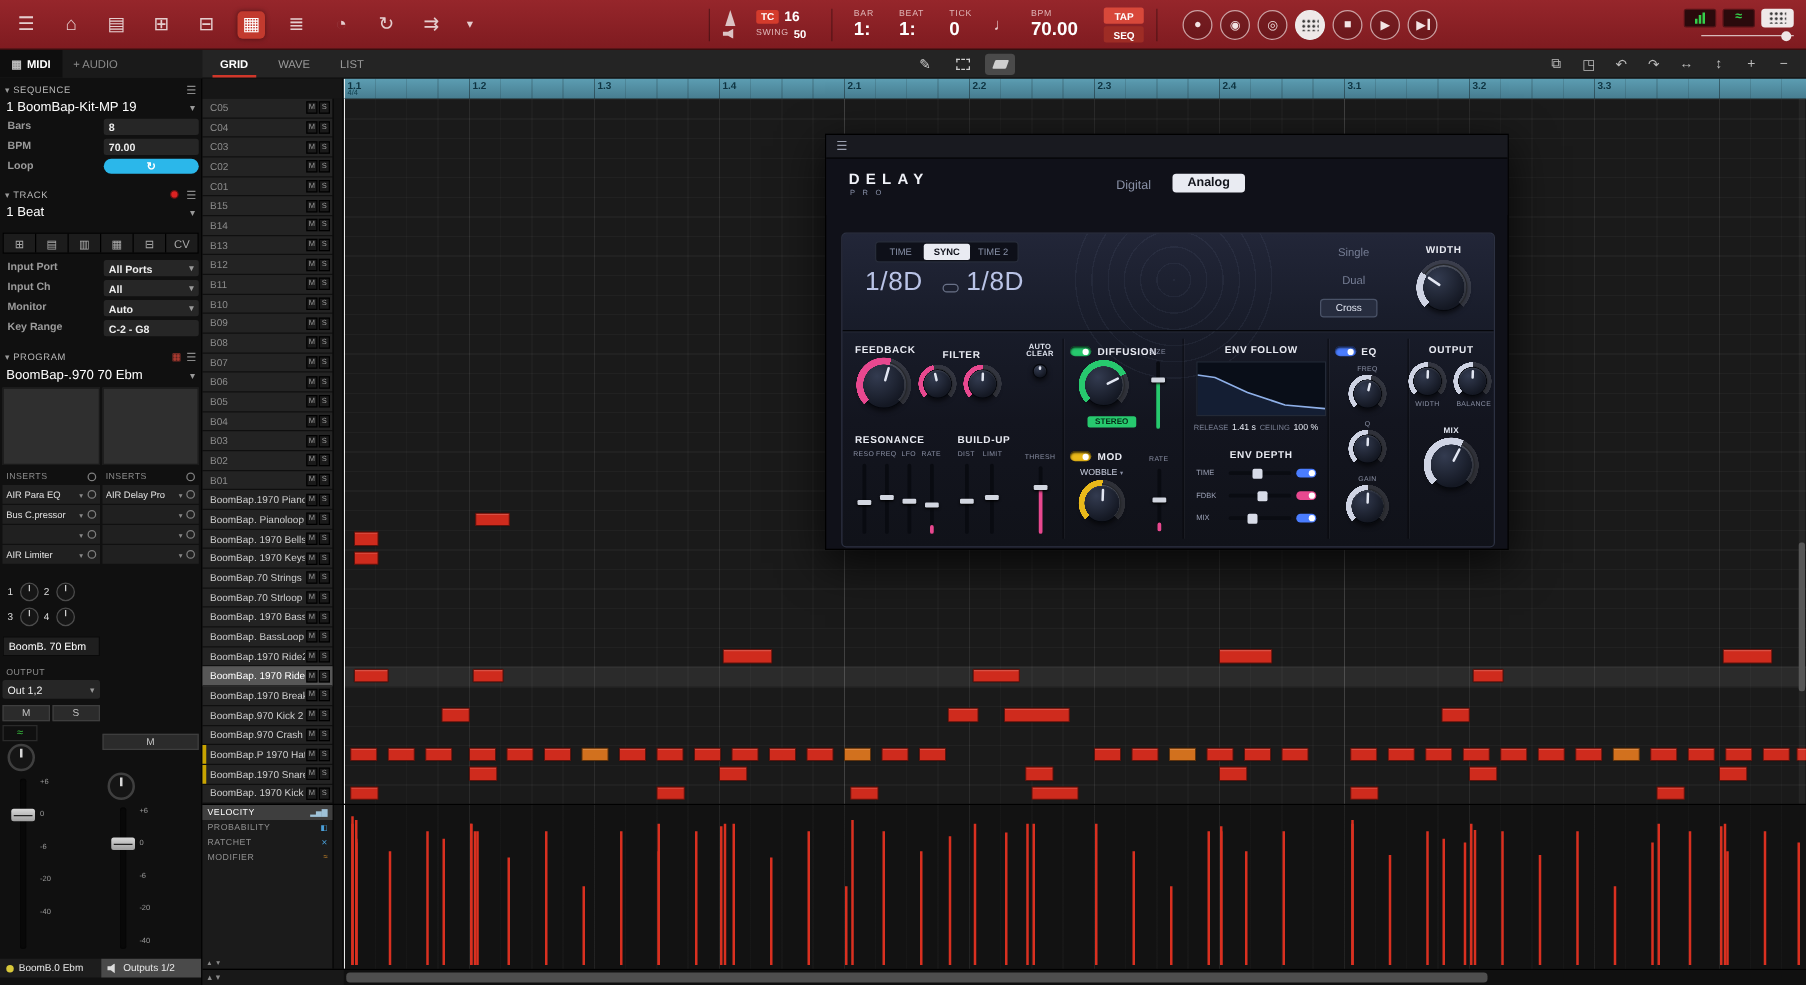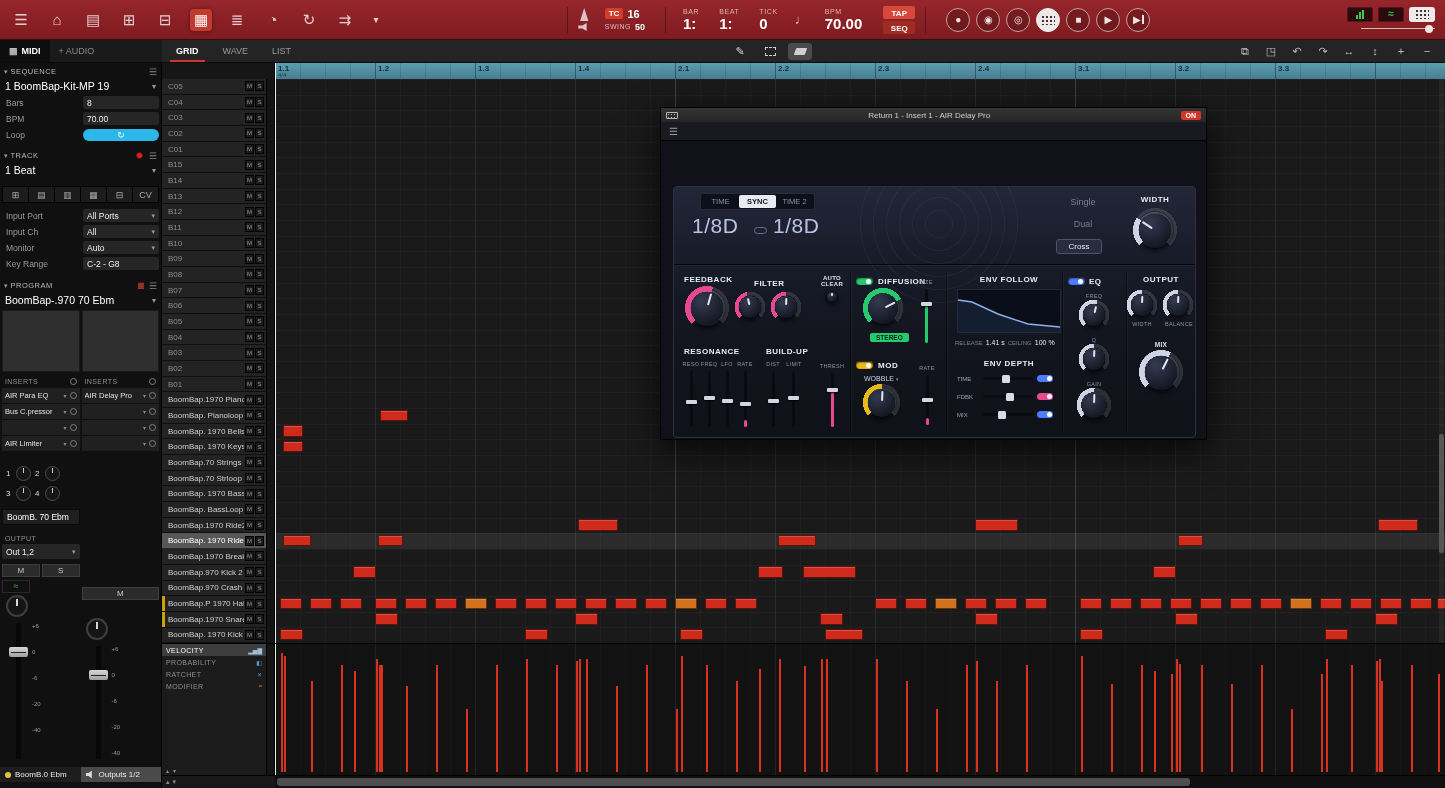--- a/index.html
+++ b/index.html
@@ -79,21 +79,21 @@
   
   .sidebar{width:162px;background:#101010;border-right:1px solid #000;display:flex;flex-direction:column;padding:2px 2px 0 2px;overflow:hidden;}
   .sb-head{display:flex;align-items:center;height:13px;padding:0 2px;gap:3px;}
   .sb-head .car{font-size:7px;color:#9a9a9a;}
   .sb-head .hlbl{font-size:7.5px;color:#b9b9b9;letter-spacing:.5px;flex:1;}
   .sb-head .burger{font-size:9px;color:#8a8a8a;cursor:pointer;}
   .recdot{width:7px;height:7px;border-radius:50%;background:#d22;border:1px solid #611;margin-right:3px;}
   .sb-title{display:flex;align-items:center;height:16px;padding:0 3px;}
   .sb-title .t{flex:1;font-size:10.5px;color:#fff;white-space:nowrap;overflow:hidden;}
   .sb-title .car{font-size:8px;color:#999;cursor:pointer;}
-  .sb-field{display:flex;align-items:center;height:15px;margin-top:1px;padding-left:4px;}
+  .sb-field{display:flex;height:15px;margin-top:1px;padding-left:4px;font-weight:bold;}
   .sb-field .lbl{flex:1;font-size:8.5px;color:#9b9b9b;}
   .sb-field .val{width:76px;height:13px;background:#262626;border-radius:2px;font-size:8.5px;color:#eee;
                  display:flex;align-items:center;padding:0 4px;cursor:pointer;}
   .sb-field .val .vt{flex:1;white-space:nowrap;overflow:hidden;}
   .sb-field .val .car{font-size:7px;color:#9a9a9a;}
   .looppill{width:76px;height:12px;border-radius:6px;display:flex;align-items:center;justify-content:center;cursor:pointer;}
   .looppill span{color:#fff;font-size:9px;line-height:10px;}
   .icon-strip{display:flex;height:17px;margin-top:8px;background:#1c1c1c;border:1px solid #000;}
   .icon-strip .cell{flex:1;display:flex;align-items:center;justify-content:center;border-right:1px solid #000;
                     color:#aaa;font-size:9px;cursor:pointer;}
@@ -1021,27 +1021,28 @@
           <span>▾</span>
         </div>
         <div class="hscroll">
             <span class="thumb"></span>
           </div>
       </div>
     </div>
   </div>
 
   <div class="plugin">
-    <div class="pl-titlebar">
-      <span class="kbd-ico"></span>
-      <span class="pl-title">Return 1 - Insert 1 - AIR Delay Pro</span>
-      <span class="pl-on">ON</span>
-    </div>
     <div class="pl-presetbar">
       <span class="pl-burger">☰</span>
+    </div>
+    <div class="pl-header">
+      <span class="logo-top">DELAY</span>
+      <span class="logo-bot">PRO</span>
+      <span class="mode-dig">Digital</span>
+      <span class="mode-ana">Analog</span>
     </div>
     <div class="pl-main">
       <div class="rings"></div>
       <div class="tabs">
         <span class="ttab">TIME</span>
         <span class="ttab act">SYNC</span>
         <span class="ttab">TIME 2</span>
       </div>
       <span class="timeval" style="left:18px">1/8D</span>
       <span class="linkico"></span>

